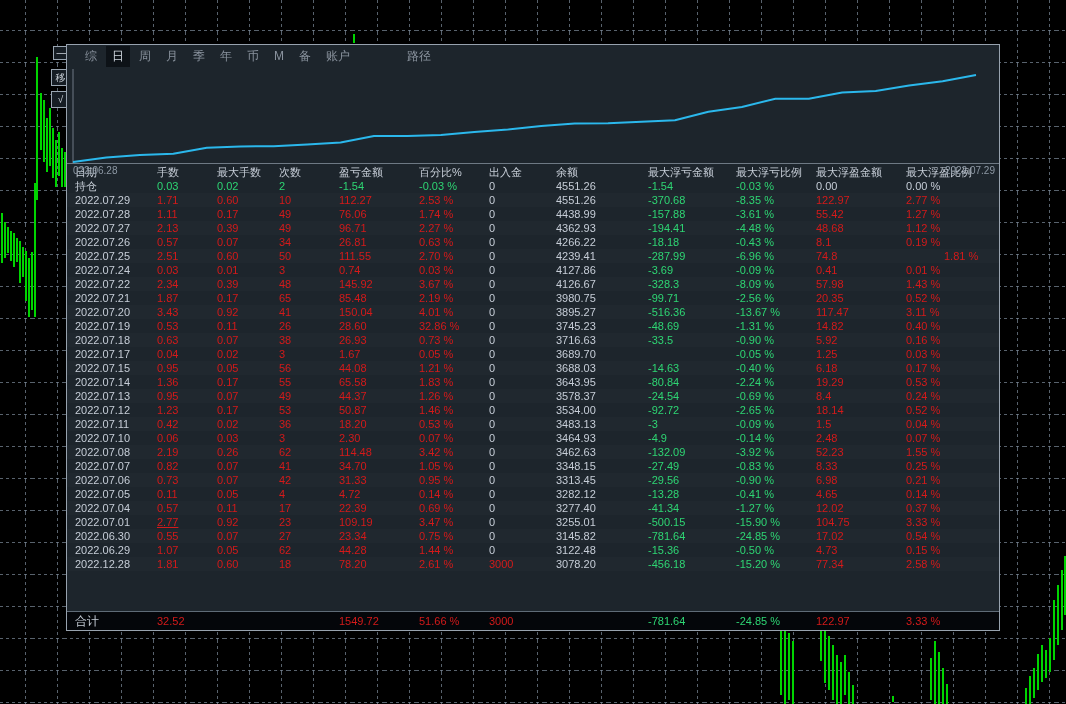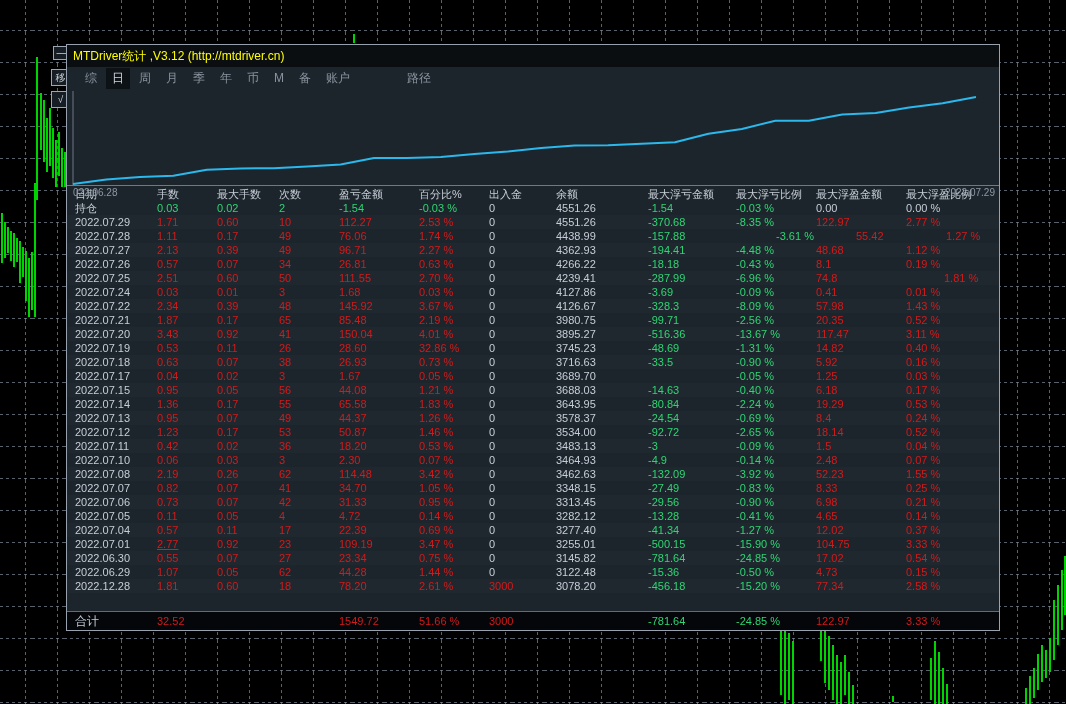--- a/index.html
+++ b/index.html
@@ -105,23 +105,20 @@
     <line x1="1065" y1="556" x2="1065" y2="615"></line>
   </g>
 </svg>
 </div>
 
 <div class="sidebtn" id="btn-min">—</div>
 <div class="sidebtn" id="btn-move">移</div>
 <div class="sidebtn" id="btn-check">√</div>
 
 <div class="win">
-  <div class="titlebar">
-    <span>MTDriver统计 ,V3.12 (http://mtdriver.cn)</span>
-  </div>
   <div class="menubar" id="menubar">
       <span class="menu-item">综</span>
       <span class="menu-item selected">日</span>
       <span class="menu-item">周</span>
       <span class="menu-item">月</span>
       <span class="menu-item">季</span>
       <span class="menu-item">年</span>
       <span class="menu-item">币</span>
       <span class="menu-item">M</span>
       <span class="menu-item">备</span>
@@ -185,21 +182,21 @@
       <div class="trow">
         <span class="cell c-white" style="width: 82px;">2022.07.28</span>
         <span class="cell c-red" style="width: 60px;">1.11</span>
         <span class="cell c-red" style="width: 62px;">0.17</span>
         <span class="cell c-red" style="width: 60px;">49</span>
         <span class="cell c-red" style="width: 80px;">76.06</span>
         <span class="cell c-red" style="width: 70px;">1.74 %</span>
         <span class="cell c-white" style="width: 67px;">0</span>
         <span class="cell c-white" style="width: 92px;">4438.99</span>
         <span class="cell c-green" style="width: 88px;">-157.88</span>
-        <span class="cell c-green" style="width: 80px; margin-left: 40px;">-3.61 %</span>
+        <span class="cell c-green" style="width: 80px;">-3.61 %</span>
         <span class="cell c-red" style="width: 90px;">55.42</span>
         <span class="cell c-red" style="width: 97px;">1.27 %</span>
       </div>
       <div class="trow alt">
         <span class="cell c-white" style="width: 82px;">2022.07.27</span>
         <span class="cell c-red" style="width: 60px;">2.13</span>
         <span class="cell c-red" style="width: 62px;">0.39</span>
         <span class="cell c-red" style="width: 60px;">49</span>
         <span class="cell c-red" style="width: 80px;">96.71</span>
         <span class="cell c-red" style="width: 70px;">2.27 %</span>
@@ -236,21 +233,21 @@
         <span class="cell c-green" style="width: 88px;">-287.99</span>
         <span class="cell c-green" style="width: 80px;">-6.96 %</span>
         <span class="cell c-red" style="width: 90px;">74.8</span>
         <span class="cell c-red" style="width: 97px; margin-left: 38px;">1.81 %</span>
       </div>
       <div class="trow">
         <span class="cell c-white" style="width: 82px;">2022.07.24</span>
         <span class="cell c-red" style="width: 60px;">0.03</span>
         <span class="cell c-red" style="width: 62px;">0.01</span>
         <span class="cell c-red" style="width: 60px;">3</span>
-        <span class="cell c-red" style="width: 80px;">1.68</span>
+        <span class="cell c-red" style="width: 80px;">0.74</span>
         <span class="cell c-red" style="width: 70px;">0.03 %</span>
         <span class="cell c-white" style="width: 67px;">0</span>
         <span class="cell c-white" style="width: 92px;">4127.86</span>
         <span class="cell c-green" style="width: 88px;">-3.69</span>
         <span class="cell c-green" style="width: 80px;">-0.09 %</span>
         <span class="cell c-red" style="width: 90px;">0.41</span>
         <span class="cell c-red" style="width: 97px;">0.01 %</span>
       </div>
       <div class="trow alt">
         <span class="cell c-white" style="width: 82px;">2022.07.22</span>

